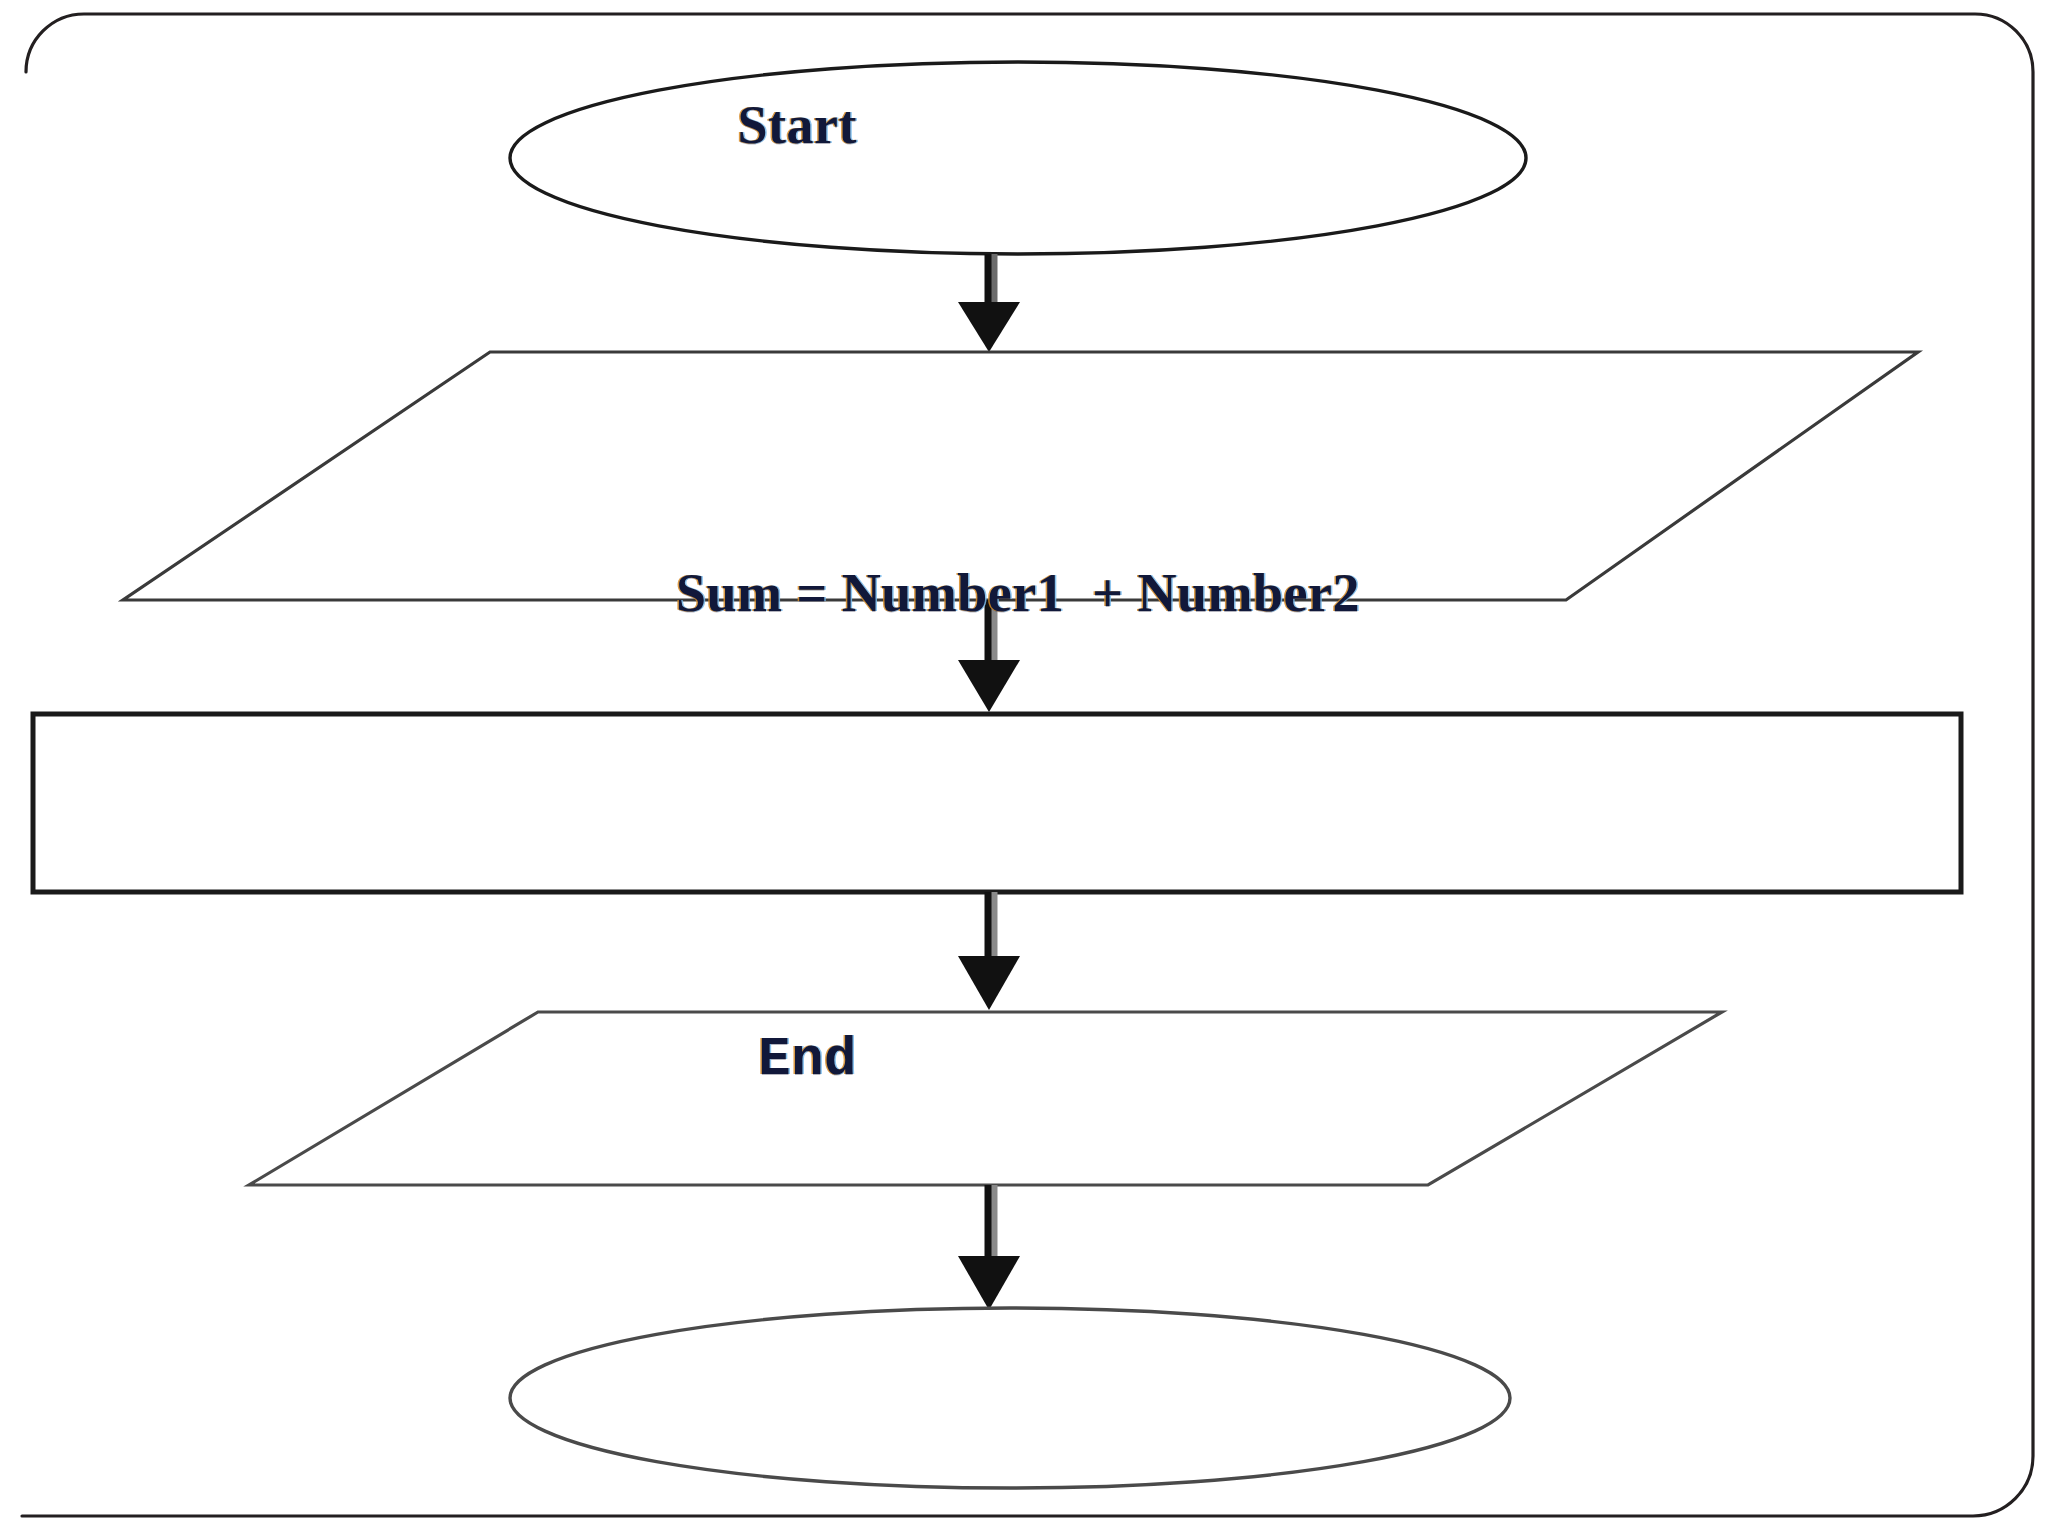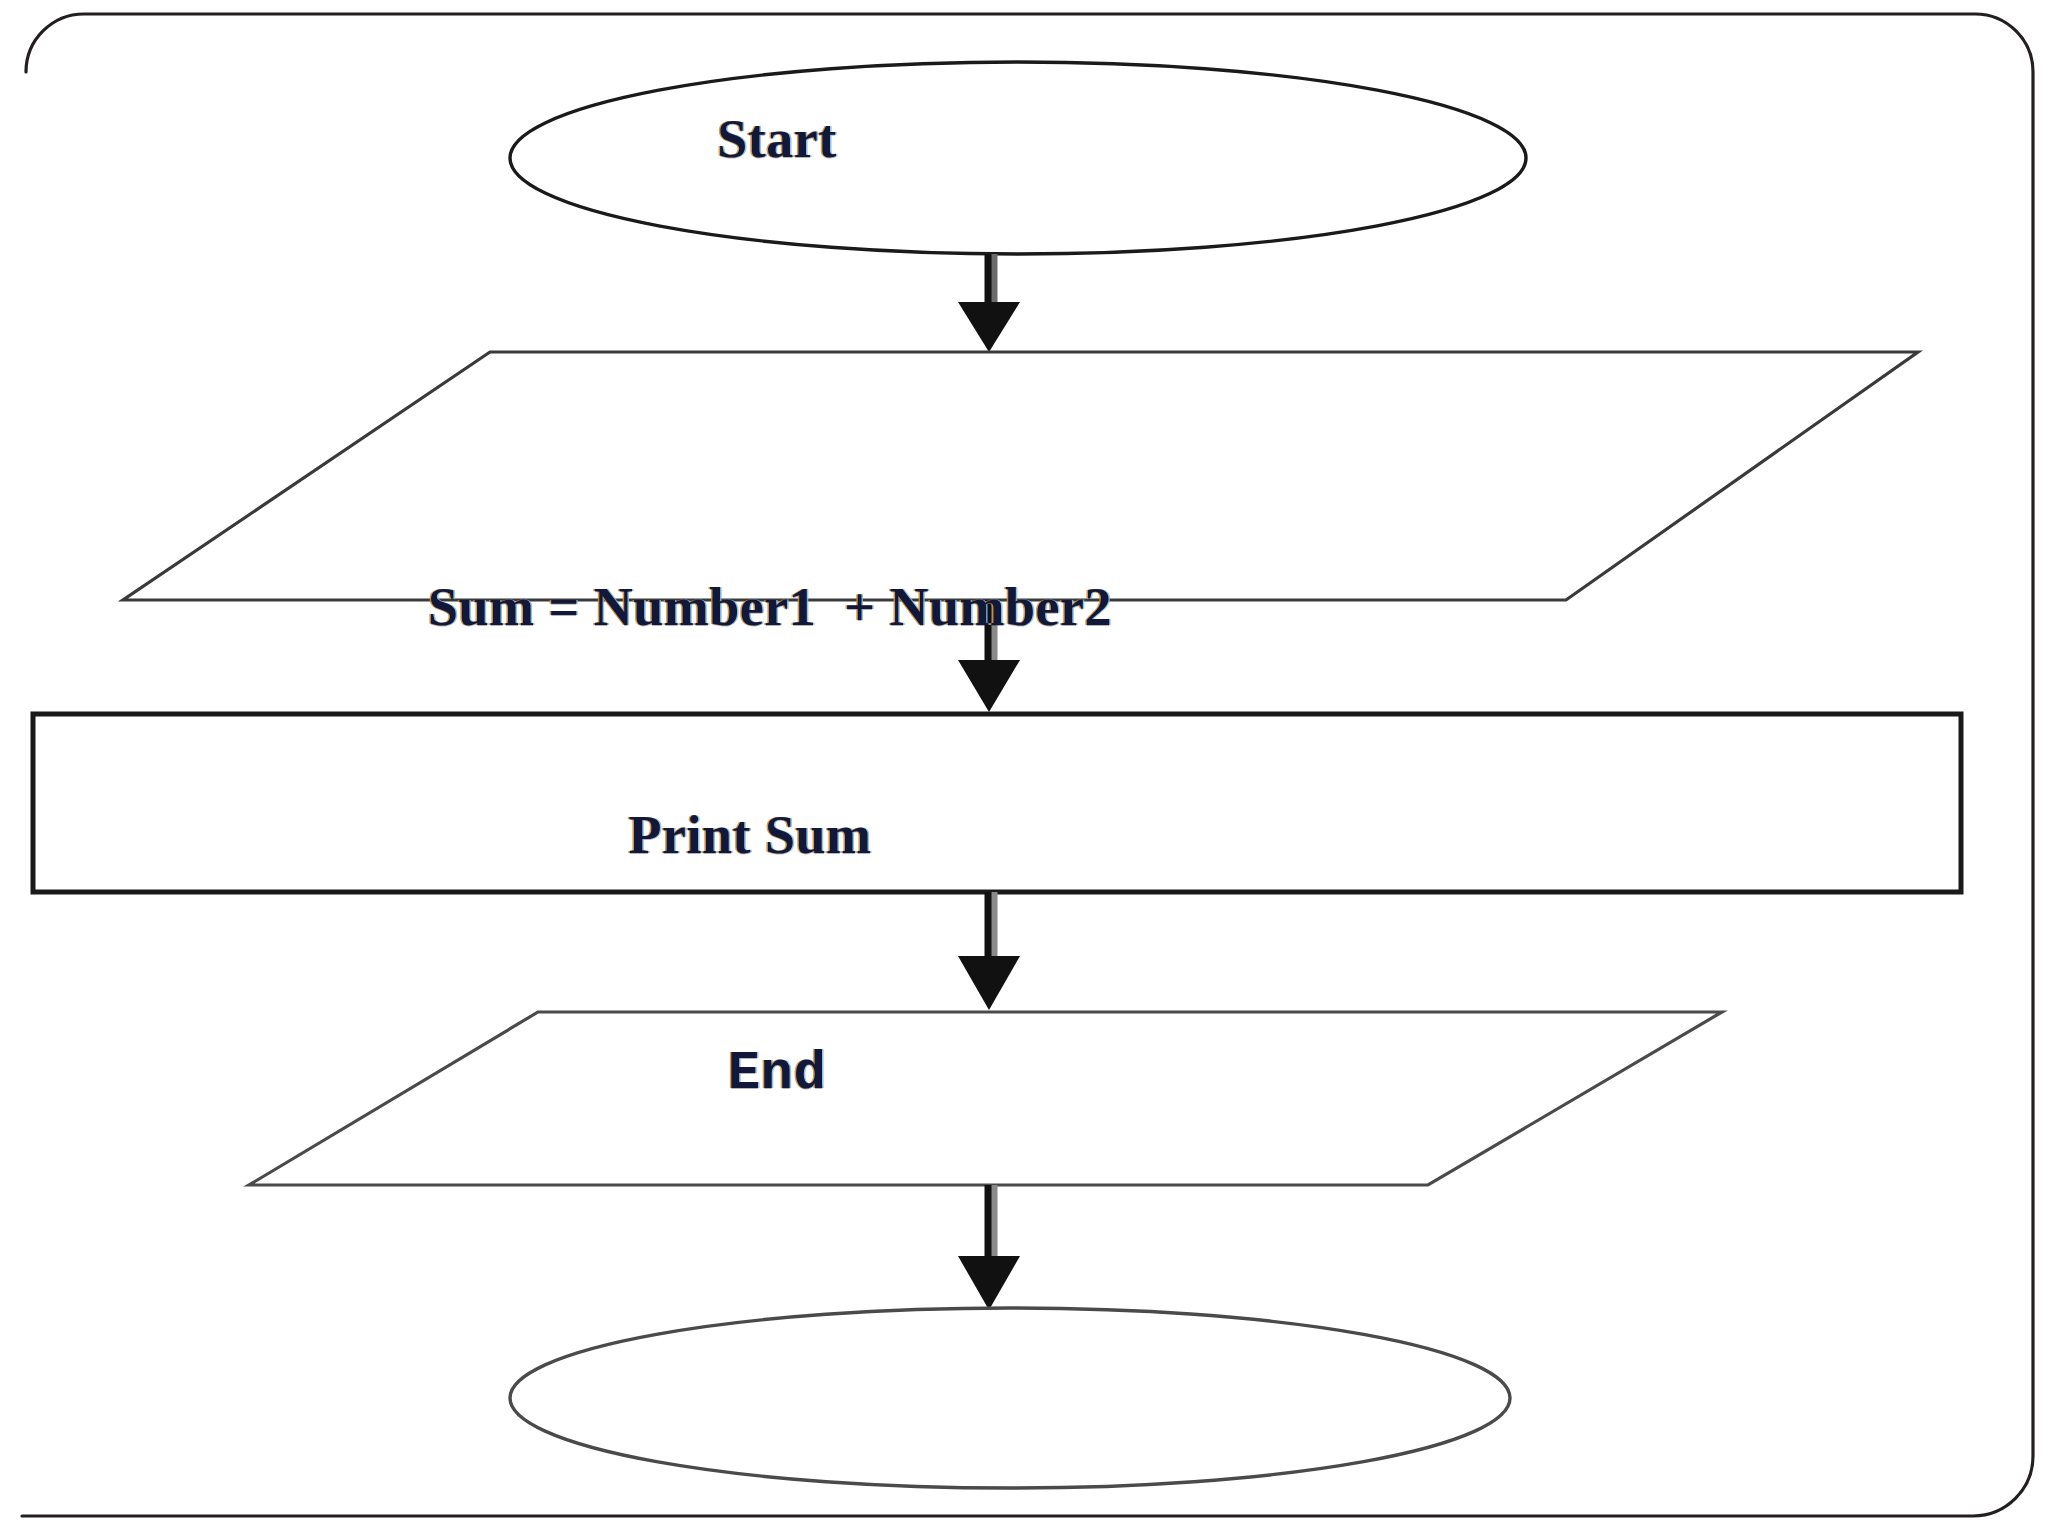--- a/index.html
+++ b/index.html
@@ -18,33 +18,32 @@
   #frame-svg, #flow-svg {
     position: absolute;
     left: 0;
     top: 0;
     width: 2048px;
     height: 1536px;
   }
   
   .node-label {
     position: absolute;
-    text-align: center;
+    text-align: right;
     font-family: "Liberation Serif", "DejaVu Serif", serif;
     font-weight: bold;
     color: #11183a;
     white-space: pre;
     line-height: 1.18;
     letter-spacing: 0.5px;
     
     text-shadow:
       -1.5px 0 0 rgba(214,137,36,0.85),
        1.5px 0 0 rgba(120,186,235,0.85),
        0    1px 0 rgba(10,10,40,0.30);
-    margin-top: 14px;
   }
   #label-start   { left: 697px;  top: 94px;   width: 160px;  font-size: 54px; }
   #label-input   { left: 450px;  top: 288px;  width: 660px;  font-size: 54px; }
   #label-sum     { left: 180px;  top: 562px;  width: 1180px; font-size: 54px; }
   #label-print   { left: 470px;  top: 790px;  width: 560px;  font-size: 54px; }
   #label-end     { left: 697px;  top: 1028px; width: 160px;  font-size: 54px; font-family: Liberation Mono, monospace; }
 </style>
 </head>
 <body>
 
@@ -103,17 +102,16 @@
     <ellipse cx="1010" cy="1398" rx="500" ry="90" fill="none" stroke="#4a4a4a" stroke-width="3.4"></ellipse>
   </svg>
 
   <div class="node-label" id="label-start">Start</div>
 
   <div class="node-label" id="label-input">
   </div>
 
   <div class="node-label" id="label-sum">Sum = Number1  + Number2</div>
 
-  <div class="node-label" id="label-print">Print Sum</div>
 
   <div class="node-label" id="label-end">End</div>
 
 </div>
 
 </body></html>

